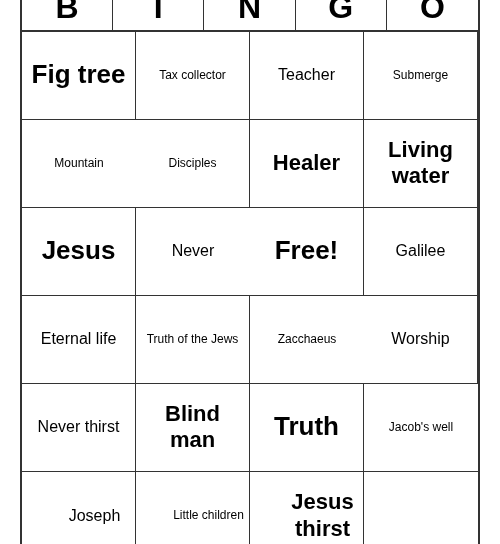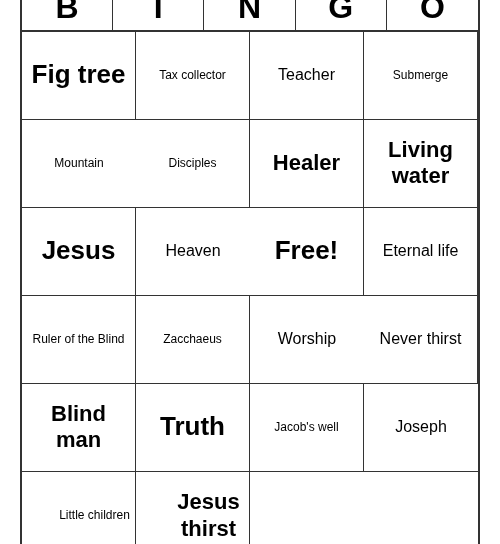--- a/index.html
+++ b/index.html
@@ -95,30 +95,33 @@
       <div class="bingo-cell">
         <span class="size-lg">Healer</span>
       </div>
       <div class="bingo-cell">
         <span class="size-lg">Living water</span>
       </div>
       <div class="bingo-cell">
         <span class="size-xl">Jesus</span>
       </div>
       <div class="bingo-cell">
-        <span class="size-md">Heaven</span>
+        <span class="size-md">Never</span>
       </div>
       <div class="bingo-cell">
         <span class="size-xl">Free!</span>
       </div>
       <div class="bingo-cell">
+        <span class="size-md">Galilee</span>
+      </div>
+      <div class="bingo-cell">
         <span class="size-md">Eternal life</span>
       </div>
       <div class="bingo-cell">
-        <span class="size-sm">Ruler of the Blind</span>
+        <span class="size-sm">Truth of the Jews</span>
       </div>
       <div class="bingo-cell">
         <span class="size-sm">Zacchaeus</span>
       </div>
       <div class="bingo-cell">
         <span class="size-md">Worship</span>
       </div>
       <div class="bingo-cell">
         <span class="size-md">Never thirst</span>
       </div>

